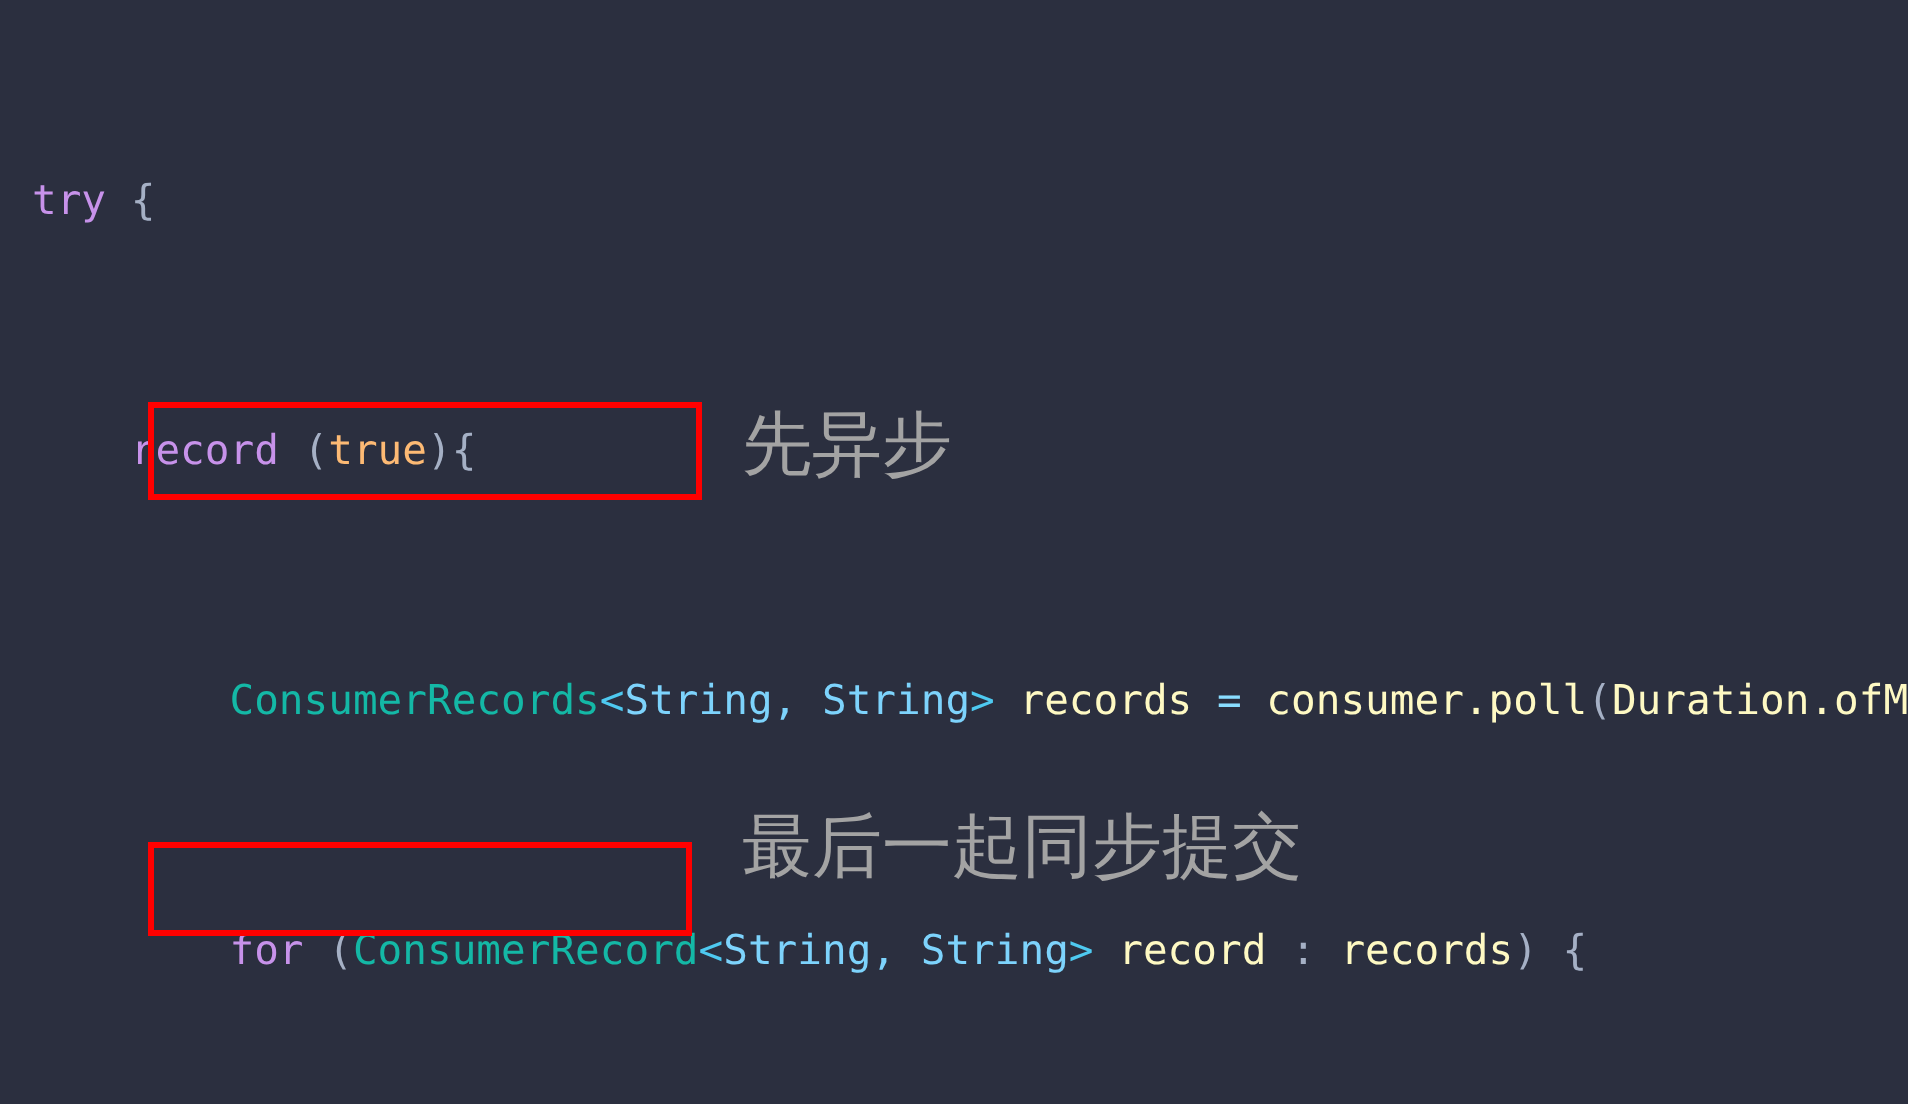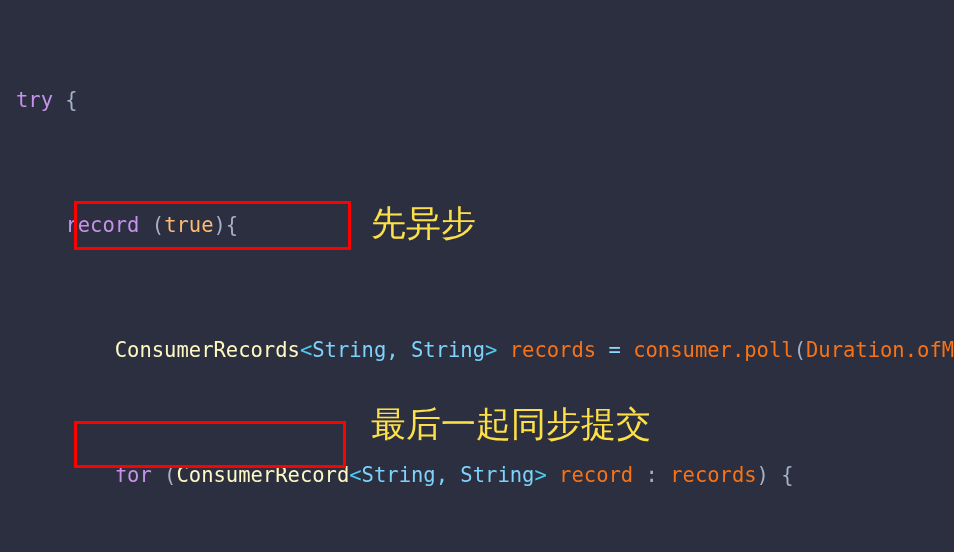--- a/index.html
+++ b/index.html
@@ -33,38 +33,38 @@
     letter-spacing: 0px;
   }
   .ln {
     height: 31.3px;
     padding-left: 16px;
     white-space: pre;
   }
   
   .kw    { color: #c792ea; }          
   .punc  { color: #a5b0c5; }          
-  .type  { color: #fef9c3; }          
+  .type  { color: #14b8a6; }          
   .angle { color: #4ec9f0; }          
   .gen   { color: #7dd3fc; }          
-  .ident { color: #f97316; text-align: right; }          
+  .ident { color: #fef9c3; text-align: right; }          
   .bool  { color: #fdba74; }          
   .op    { color: #89ddff; }
 
   
   .redbox {
     position: absolute;
     border: 3px solid #ff0000;
     box-sizing: border-box;
     pointer-events: none;
     background: transparent;
   }
   .cn-note {
     position: absolute;
-    color: #fde047;
+    color: #a3a3a3;
     font-family: "DejaVu Sans", "Liberation Sans", sans-serif;
     font-size: 35px;
     line-height: 1;
     white-space: nowrap;
     font-weight: 400;
   }
 </style>
 </head>
 <body>
 

